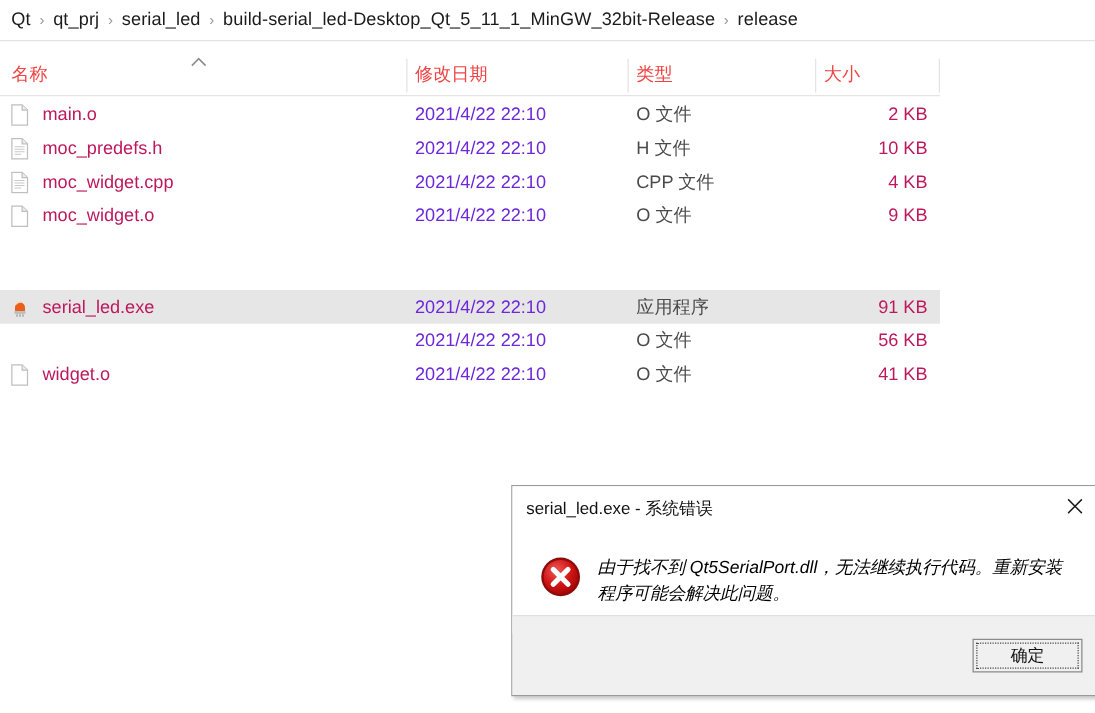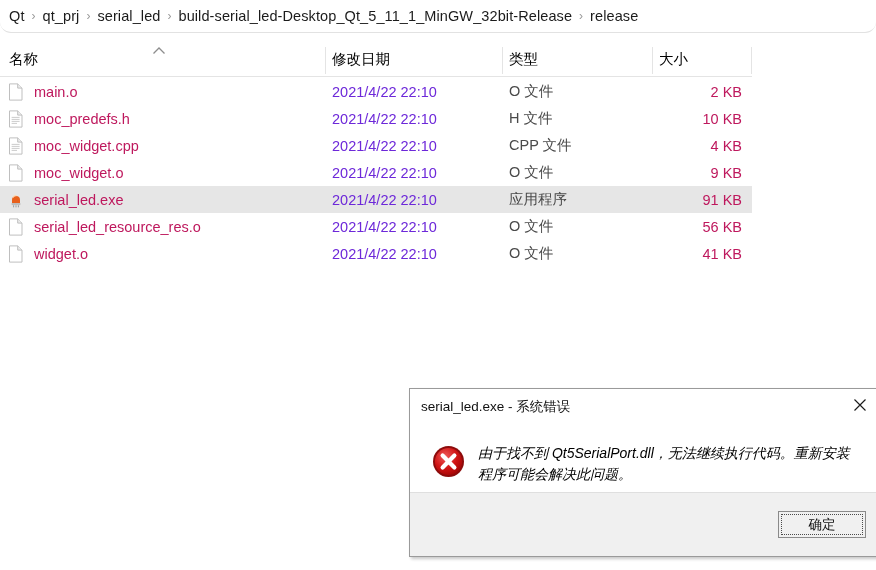--- a/index.html
+++ b/index.html
@@ -21,21 +21,20 @@
     position: absolute;
     left: 0; top: 0;
     width: 876px;
     height: 33px;
     background: #ffffff;
     border-bottom: 1px solid #e2e2e2;
     display: flex;
     align-items: center;
     padding-left: 9px;
     box-sizing: border-box;
-    border-radius: 11px;
   }
   .crumb {
     font-size: 14.5px;
     color: #1b1b1b;
     white-space: nowrap;
     letter-spacing: 0.1px;
   }
   .crumb-sep {
     font-size: 12px;
     color: #9a9a9a;
@@ -54,21 +53,21 @@
     border-bottom: 1px solid #e4e4e4;
     box-sizing: border-box;
   }
   .col-head {
     position: absolute;
     top: 0;
     height: 35px;
     display: flex;
     align-items: center;
     font-size: 14.5px;
-    color: #000000;
+    color: #ef4444;
     box-sizing: border-box;
   }
   .col-sep {
     position: absolute;
     top: 5px;
     width: 1px;
     height: 27px;
     background: #e4e4e4;
   }
   #sort-caret {
@@ -89,20 +88,21 @@
   .file-row {
     position: relative;
     height: 27px;
     width: 752px;
     display: flex;
     align-items: center;
     box-sizing: border-box;
   }
   .file-row.selected {
     background: #e6e6e6;
+    margin-top: 46px;
   }
   .cell-name {
     position: absolute;
     left: 8px;
     display: flex;
     align-items: center;
     gap: 10px;
   }
   .cell-name .label {
     font-size: 14.5px;
@@ -339,29 +339,20 @@
             <path d="M5.6 14.3 v2 M8 14.3 v2 M10.4 14.3 v2" stroke="#9a9a9a" stroke-width="1"></path>
           </svg>
         </span>
         <span class="label">serial_led.exe</span>
       </div>
       <div class="cell-date">2021/4/22 22:10</div>
       <div class="cell-type">应用程序</div>
       <div class="cell-size">91 KB</div>
     </div>
     <div class="file-row">
-      <div class="cell-name">
-        <span class="ficon">
-          <svg width="16" height="18" viewBox="0 0 16 18">
-            <path d="M1.5 0.9 h8.2 l4.3 4.2 v12 h-12.5 z" fill="#ffffff" stroke="#bfbfbf" stroke-width="1"></path>
-            <path d="M9.7 0.9 v4.2 h4.3" fill="#ececec" stroke="#bfbfbf" stroke-width="1"></path>
-          </svg>
-        </span>
-        <span class="label">serial_led_resource_res.o</span>
-      </div>
       <div class="cell-date">2021/4/22 22:10</div>
       <div class="cell-type">O 文件</div>
       <div class="cell-size">56 KB</div>
     </div>
     <div class="file-row">
       <div class="cell-name">
         <span class="ficon">
           <svg width="16" height="18" viewBox="0 0 16 18">
             <path d="M1.5 0.9 h8.2 l4.3 4.2 v12 h-12.5 z" fill="#ffffff" stroke="#bfbfbf" stroke-width="1"></path>
             <path d="M9.7 0.9 v4.2 h4.3" fill="#ececec" stroke="#bfbfbf" stroke-width="1"></path>

